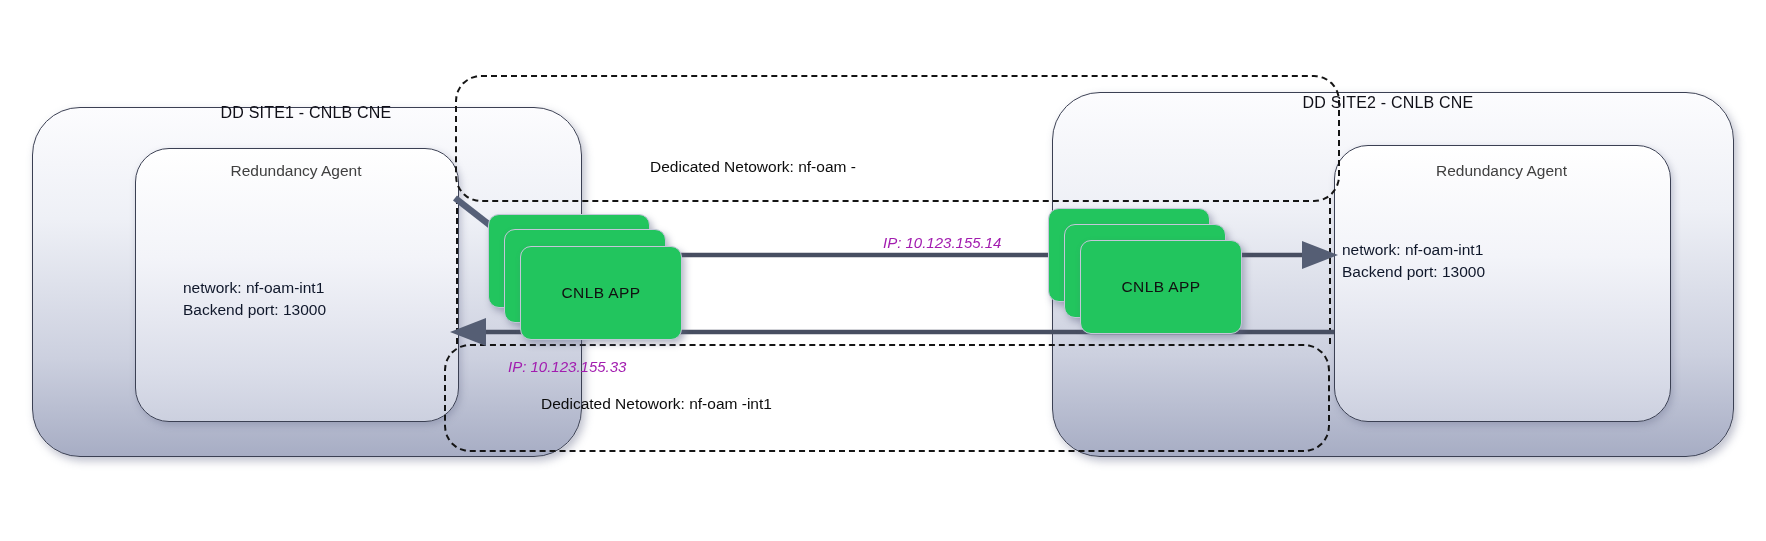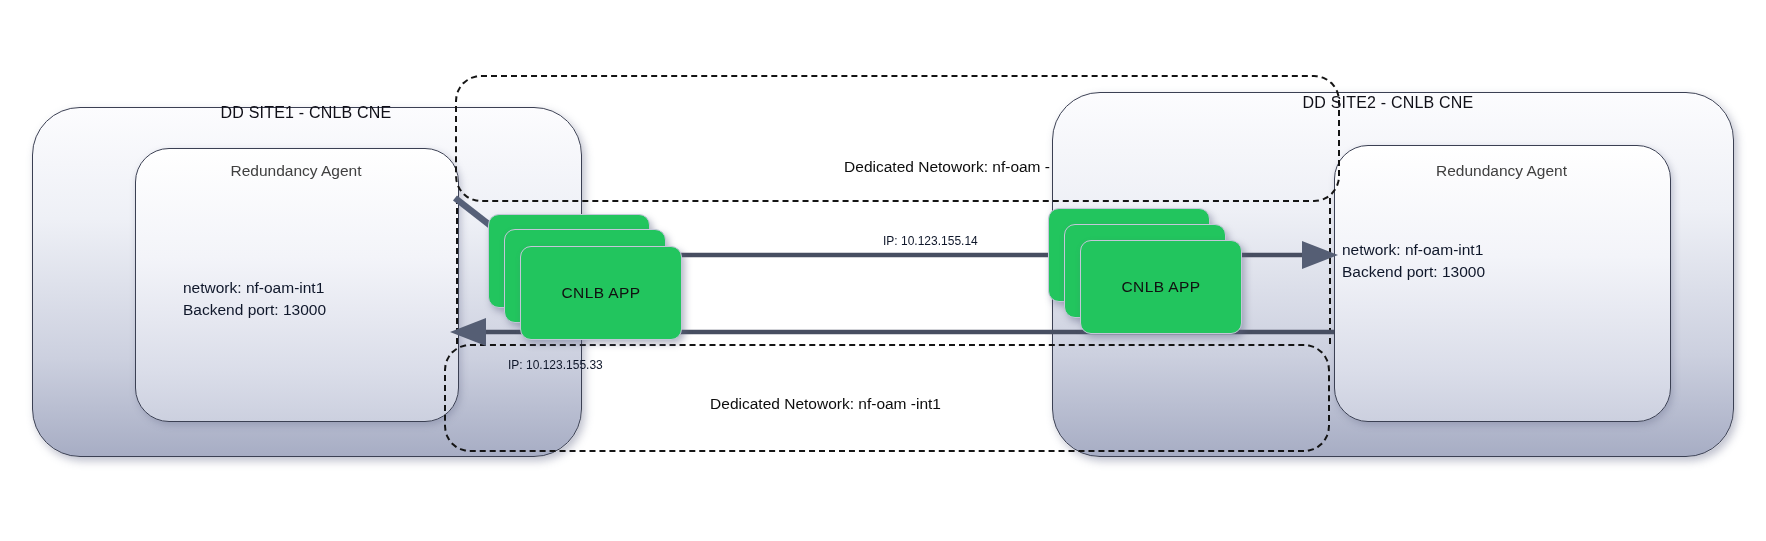--- a/index.html
+++ b/index.html
@@ -17,22 +17,22 @@
   .dashed-vline{position:absolute;z-index:3;width:0;border-left:2px dashed #141414;}
   #arrow-layer{position:absolute;left:0;top:0;z-index:4;}
   .card{position:absolute;z-index:5;background:#22c55e;border:1px solid #c3c7d8;border-radius:11px;
      box-shadow:3px 4px 7px rgba(95,100,130,0.45);}
   .card-label{display:flex;align-items:center;justify-content:center;width:100%;height:100%;
      font-size:15.5px;letter-spacing:0.4px;color:#111;}
 
   .site-title{position:absolute;z-index:6;text-align:center;font-size:16px;color:#101018;letter-spacing:0.2px;}
   .ra-title{position:absolute;z-index:6;text-align:center;font-size:15.5px;color:#404040;}
   .ra-lines{position:absolute;z-index:6;font-size:15.5px;line-height:22px;color:#0f172a;white-space:nowrap;}
-  .net-label{position:absolute;z-index:6;text-align:right;font-size:15.5px;line-height:20px;color:#0c0c0c;}
-  .ip-label{position:absolute;z-index:6;font-size:12px;color:#0f172a;white-space:nowrap;}
+  .net-label{position:absolute;z-index:6;text-align:left;font-size:15.5px;line-height:20px;color:#0c0c0c;}
+  .ip-label{position:absolute;z-index:6;font-size:15px;color:#a21caf;white-space:nowrap;font-style:italic;}
 </style>
 </head>
 <body>
 
 <div id="stage">
 
   <div class="container-box" style="left:32px;top:107px;width:548px;height:348px;"></div>
   <div class="container-box" style="left:1052px;top:92px;width:680px;height:363px;"></div>
 
   <div class="ra-box" style="left:135px;top:148px;width:322px;height:272px;"></div>

